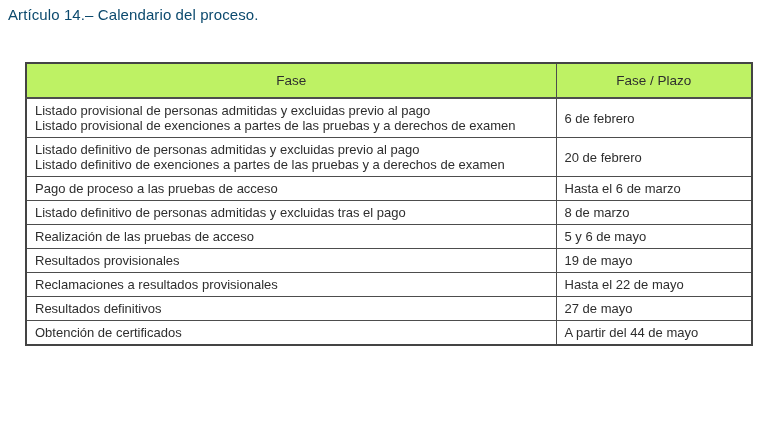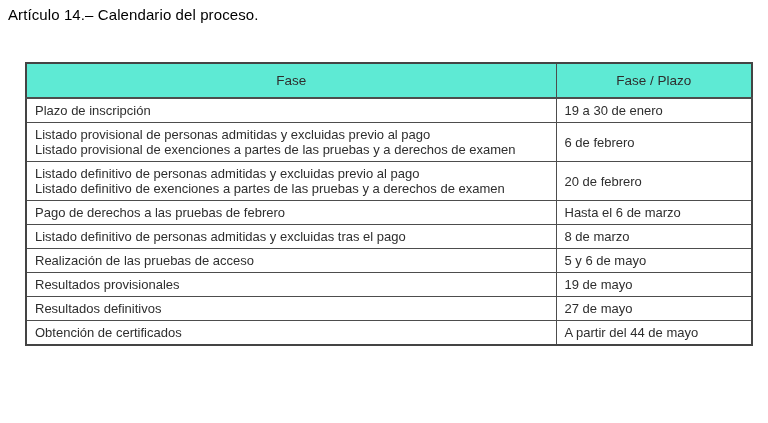--- a/index.html
+++ b/index.html
@@ -12,38 +12,38 @@
     height: 423px;
     position: relative;
     font-family: "Liberation Sans", sans-serif;
     overflow: hidden;
   }
   .doc-title {
     position: absolute;
     left: 8px;
     top: 6px;
     font-size: 15px;
-    color: #000000;
+    color: #0c4a6e;
     letter-spacing: 0.1px;
   }
   .table-wrap {
     position: absolute;
     left: 25px;
     top: 62px;
   }
   table.schedule {
     border-collapse: collapse;
     table-layout: fixed;
     width: 726px;
     border: 2px solid #444444;
   }
   table.schedule col.col-fase  { width: 530px; }
   table.schedule col.col-fecha { width: 196px; }
   table.schedule th {
-    background: #5eead4;
+    background: #bef264;
     font-weight: 400;
     font-size: 13.5px;
     color: #2e2e2e;
     text-align: center;
     padding: 9px 8px;
     border: 1px solid #4d4d4d;
     border-bottom-width: 2px;
   }
   table.schedule td {
     border: 1px solid #4d4d4d;
@@ -68,50 +68,50 @@
       <col class="col-fecha">
     </colgroup>
     <thead>
       <tr>
         <th>Fase</th>
         <th>Fase / Plazo</th>
       </tr>
     </thead>
     <tbody>
       <tr>
-        <td>Plazo de inscripción</td>
-        <td>19 a 30 de enero</td>
-      </tr>
-      <tr>
         <td>Listado provisional de personas admitidas y excluidas previo al pago
 Listado provisional de exenciones a partes de las pruebas y a derechos de examen</td>
         <td>6 de febrero</td>
       </tr>
       <tr>
         <td>Listado definitivo de personas admitidas y excluidas previo al pago
 Listado definitivo de exenciones a partes de las pruebas y a derechos de examen</td>
         <td>20 de febrero</td>
       </tr>
       <tr>
-        <td>Pago de derechos a las pruebas de febrero</td>
+        <td>Pago de proceso a las pruebas de acceso</td>
         <td>Hasta el 6 de marzo</td>
       </tr>
       <tr>
         <td>Listado definitivo de personas admitidas y excluidas tras el pago</td>
         <td>8 de marzo</td>
       </tr>
       <tr>
         <td>Realización de las pruebas de acceso</td>
         <td>5 y 6 de mayo</td>
       </tr>
       <tr>
         <td>Resultados provisionales</td>
         <td>19 de mayo</td>
       </tr>
       <tr>
+        <td>Reclamaciones a resultados provisionales</td>
+        <td>Hasta el 22 de mayo</td>
+      </tr>
+      <tr>
         <td>Resultados definitivos</td>
         <td>27 de mayo</td>
       </tr>
       <tr>
         <td>Obtención de certificados</td>
         <td>A partir del 44 de mayo</td>
       </tr>
     </tbody>
   </table>
 </div>

